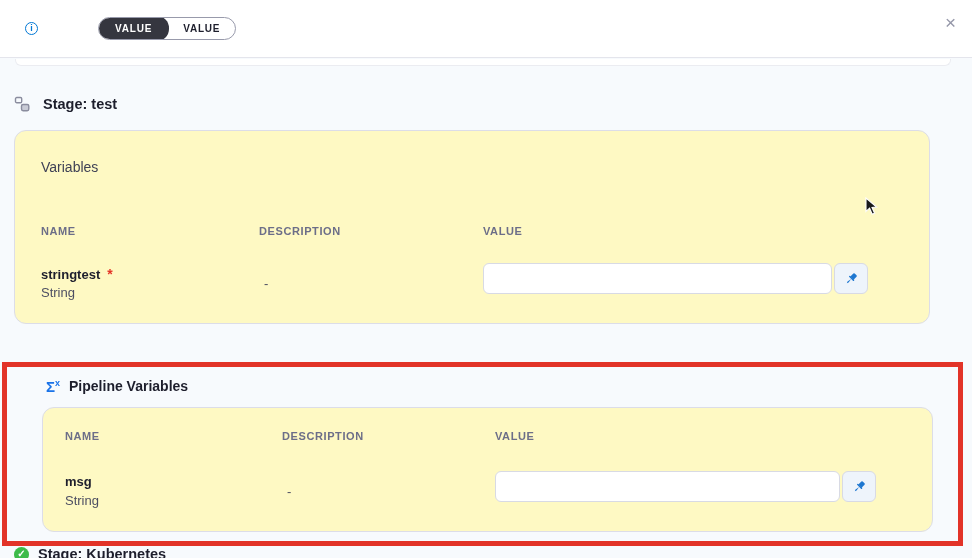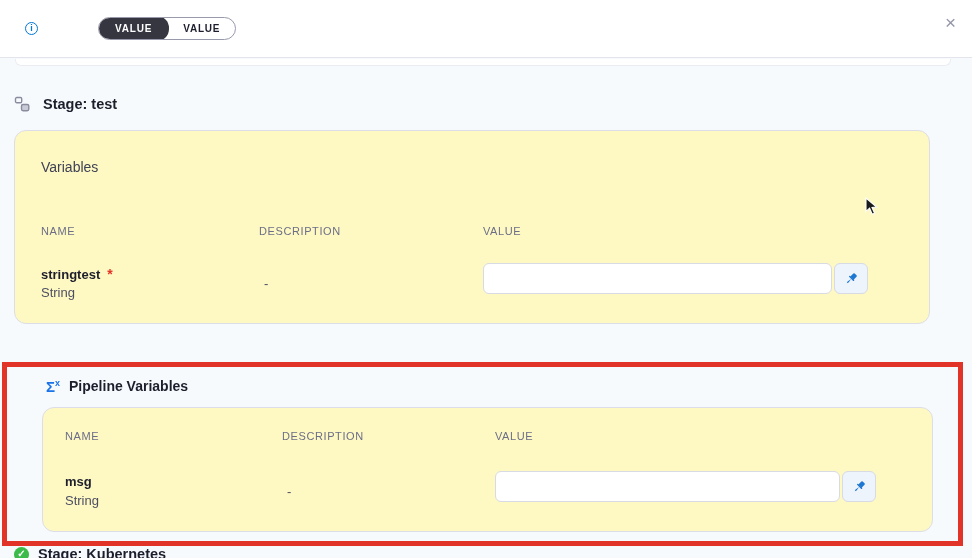--- a/index.html
+++ b/index.html
@@ -62,21 +62,21 @@
   .stage-heading {
     position: absolute; left: 14px; top: 38px; display: flex; gap: 12px;
     font-size: 14.5px; font-weight: bold; color: #1d1e2c;
   }
   .panel {
     background: #fef9c3; border: 1px solid #dcdde8; border-radius: 12px; position: absolute;
   }
   .variables-card { left: 14px; top: 72px; width: 916px; height: 194px; }
   .panel-title { position: absolute; left: 26px; top: 28px; font-size: 14px; color: #3f4155; font-weight: 500; }
   .col-header {
-    position: absolute; font-size: 11px; font-weight: normal; color: #6c6e88;
+    position: absolute; font-size: 11px; font-weight: bold; color: #6c6e88;
     letter-spacing: .6px;
   }
   .var-name { position: absolute; font-size: 13px; font-weight: bold; color: #1d1e2c; }
   .var-name .req { color: #e43326; font-size: 14px; margin-left: 7px; font-weight: bold; }
   .var-type { position: absolute; font-size: 13px; color: #4d4f62; }
   .var-desc { position: absolute; font-size: 13px; color: #4d4f62; }
   .input-group { position: absolute; display: flex; align-items: stretch; height: 31px; }
   .text-input {
     border: 1px solid #d8dae4; border-radius: 6px; background: #fff;
     height: 31px; flex: 1; padding: 0 10px; font-size: 13px; outline: none;

